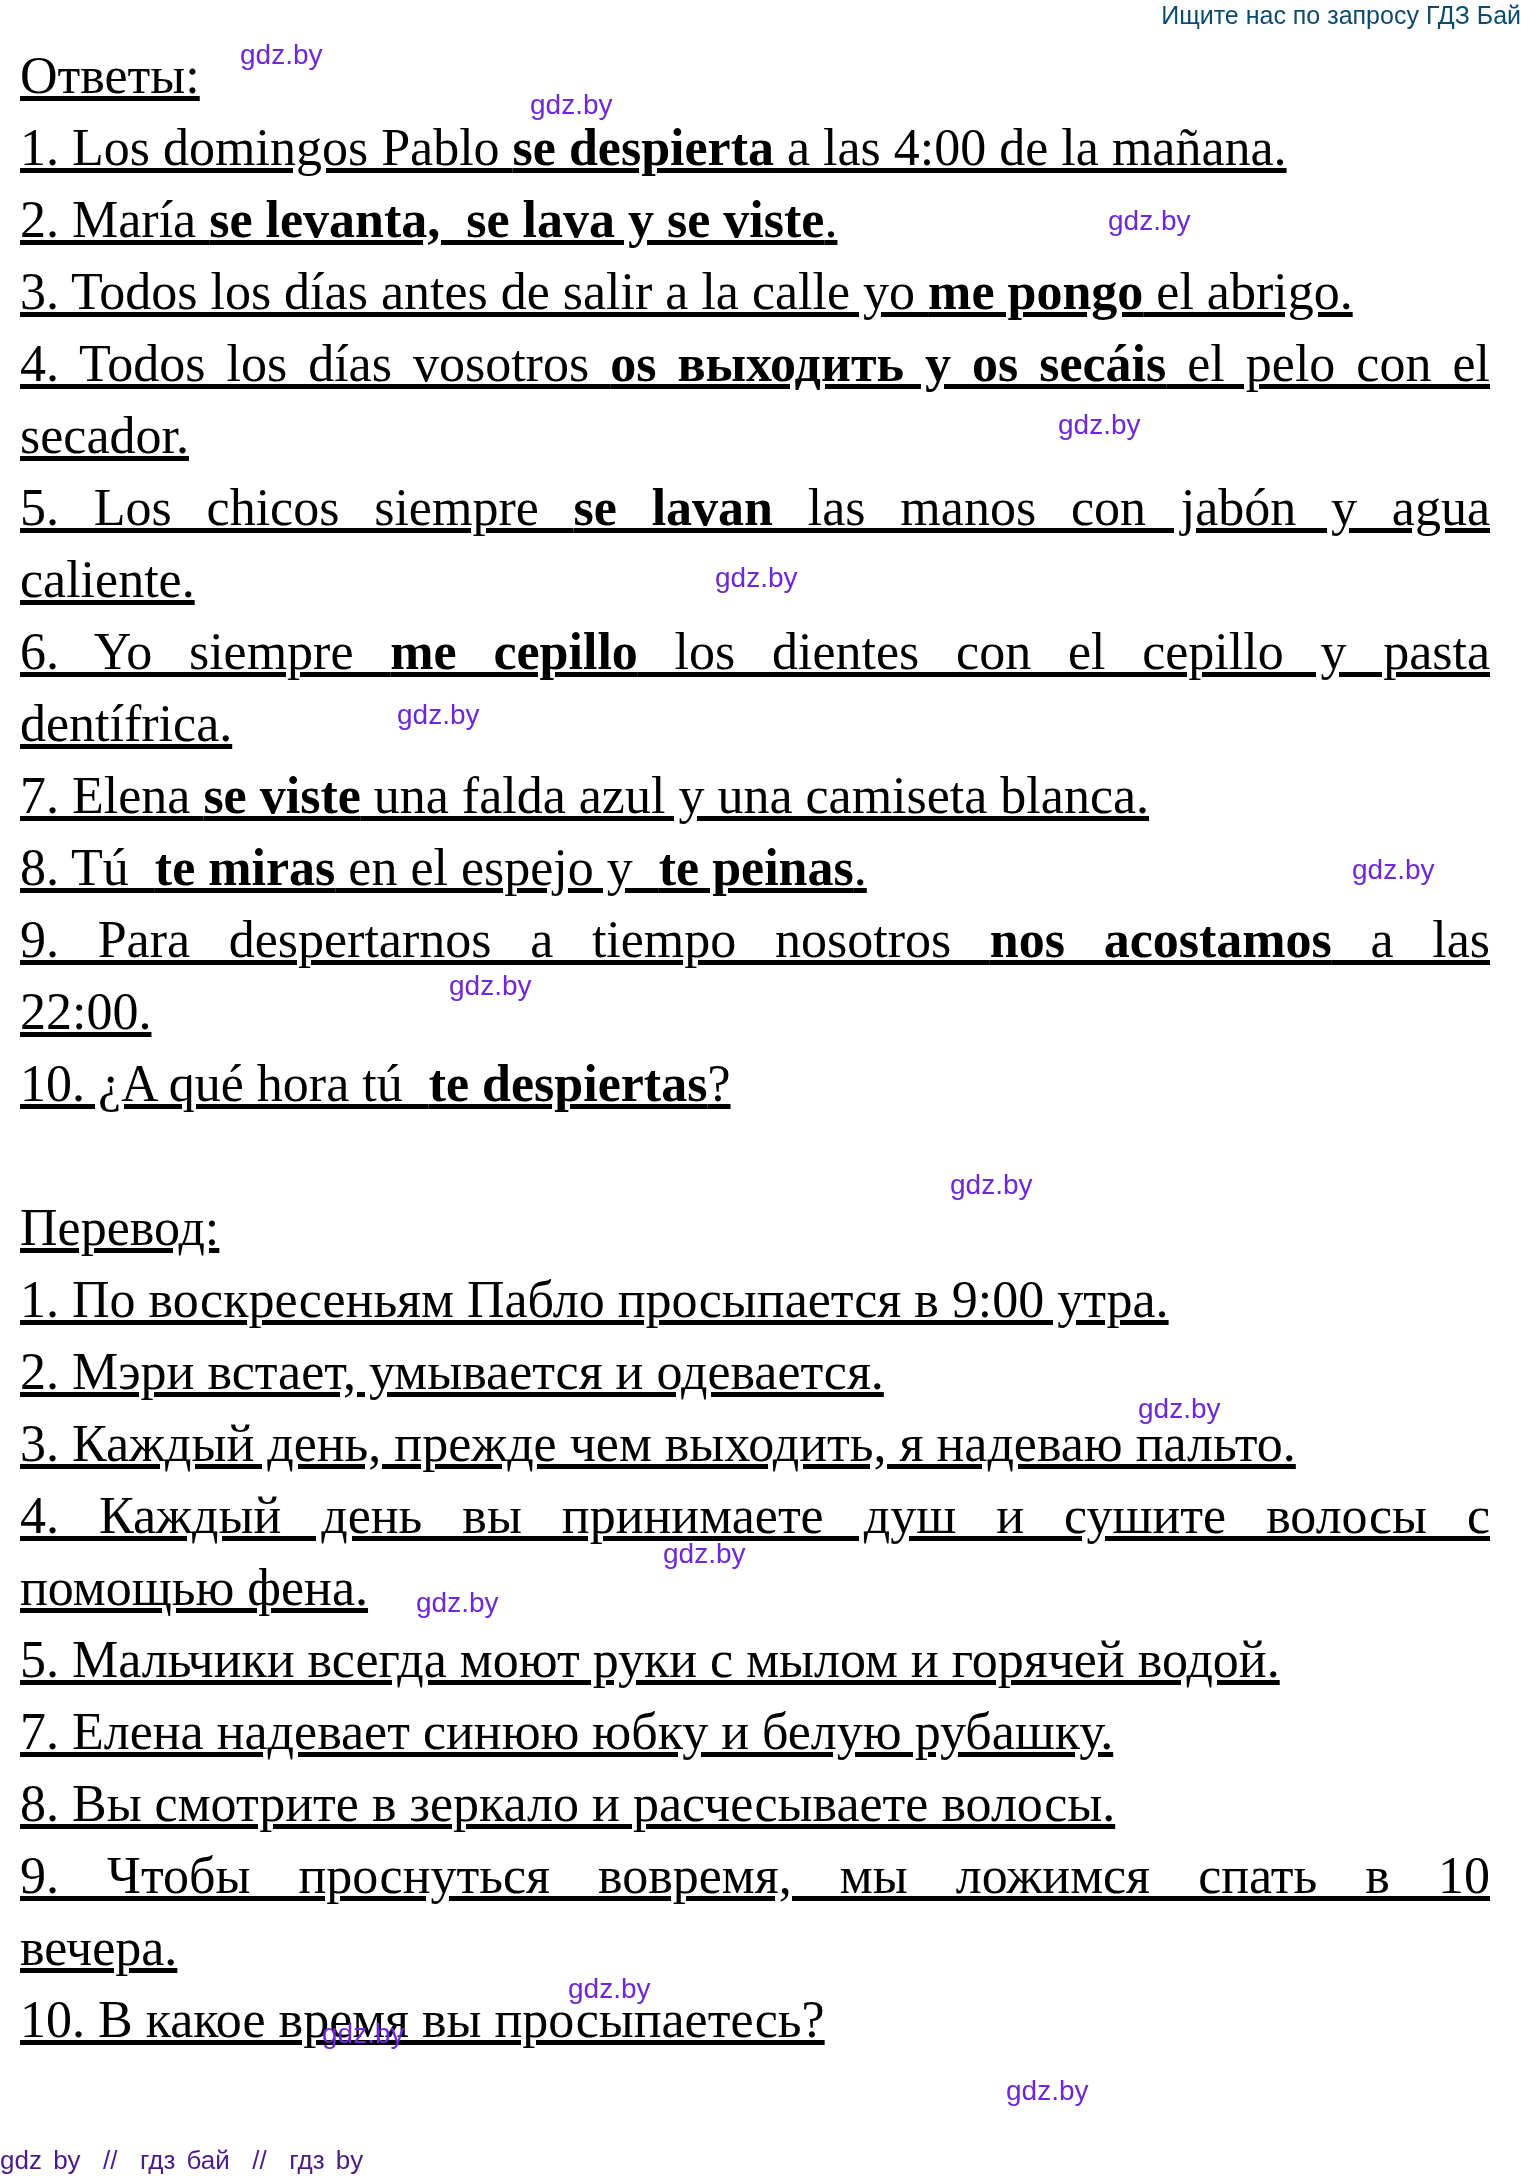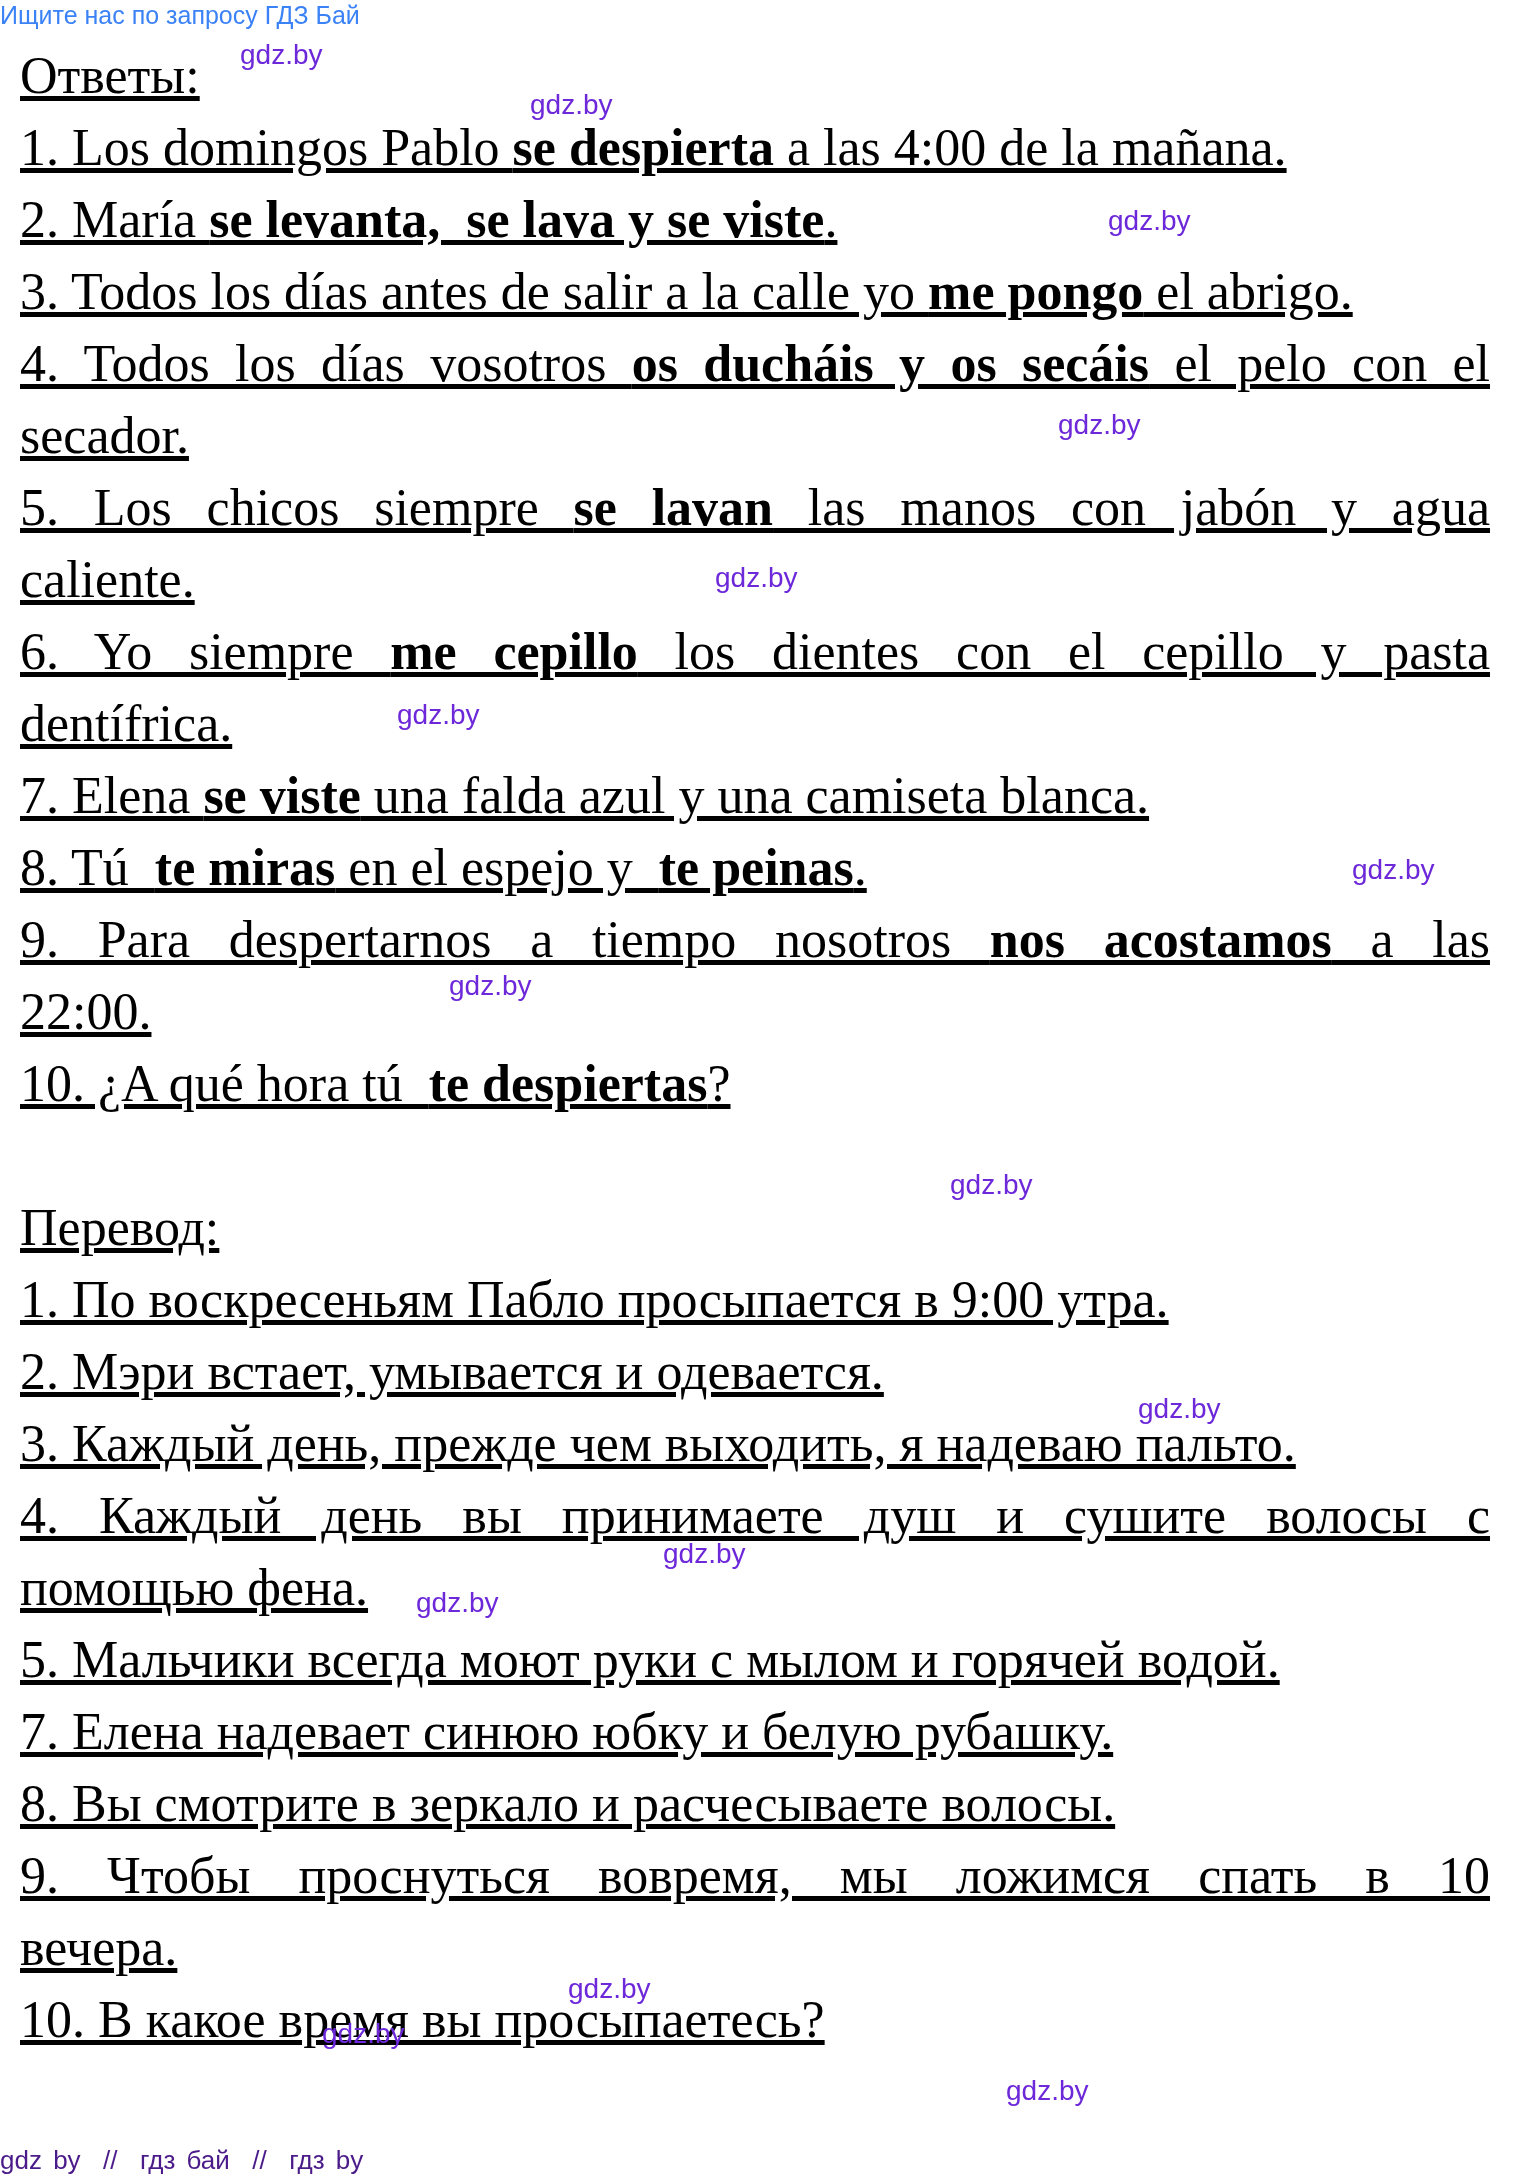--- a/index.html
+++ b/index.html
@@ -1,20 +1,20 @@
 <!DOCTYPE html>
 <html><head>
 <meta charset="utf-8">
 <style>
   html, body { margin: 0; padding: 0; background: #ffffff; }
   body { width: 1521px; height: 2180px; position: relative; overflow: hidden; }
   .top-banner {
     position: absolute; left: 0; top: 0; width: 1521px; height: 30px;
-    text-align: left; font-family: "Liberation Sans", sans-serif;
-    font-size: 25px; line-height: 30px; color: #3b82f6;
+    text-align: right; font-family: "Liberation Sans", sans-serif;
+    font-size: 25px; line-height: 30px; color: #0c4a6e;
   }
   .doc {
     position: absolute; left: 20px; top: 40px; width: 1470px;
     font-family: "Liberation Serif", serif; font-size: 52px; color: #000; text-decoration: underline;
   }
   .line { height: 72px; line-height: 72px; white-space: nowrap; }
   .line.justify { text-align: justify; text-align-last: justify; white-space: normal; height: 72px; overflow: hidden; }
   .line b { font-weight: bold; }
   .gap { height: 72px; }
   .wm {
@@ -31,21 +31,21 @@
 <body>
 
 <div class="top-banner">Ищите нас по запросу ГДЗ Бай</div>
 
 <div class="doc">
   <div class="line">Ответы:</div>
 
   <div class="line"><span>1. Los domingos Pablo </span><b>se despierta</b><span> a las 4:00 de la mañana.</span></div>
   <div class="line"><span>2. María </span><b style="white-space:pre">se levanta,  se lava y se viste</b><span>.</span></div>
   <div class="line"><span>3. Todos los días antes de salir a la calle yo </span><b>me pongo</b><span> el abrigo.</span></div>
-  <div class="line justify"><span>4. Todos los días vosotros </span><b>os ducháis y os secáis</b><span> el pelo con el</span></div>
+  <div class="line justify"><span>4. Todos los días vosotros </span><b>os выходить y os secáis</b><span> el pelo con el</span></div>
   <div class="line"><span>secador.</span></div>
   <div class="line justify"><span>5. Los chicos siempre </span><b>se lavan</b><span> las manos con jabón y agua</span></div>
   <div class="line"><span>caliente.</span></div>
   <div class="line justify"><span>6. Yo siempre </span><b>me cepillo</b><span> los dientes con el cepillo y pasta</span></div>
   <div class="line"><span>dentífrica.</span></div>
   <div class="line"><span>7. Elena </span><b>se viste</b><span> una falda azul y una camiseta blanca.</span></div>
   <div class="line" style="white-space:pre"><span>8. Tú  </span><b>te miras</b><span> en el espejo y  </span><b>te peinas</b><span>.</span></div>
   <div class="line justify"><span>9. Para despertarnos a tiempo nosotros </span><b>nos acostamos</b><span> a las</span></div>
   <div class="line"><span>22:00.</span></div>
   <div class="line" style="white-space:pre"><span>10. ¿A qué hora tú  </span><b>te despiertas</b><span>?</span></div>

